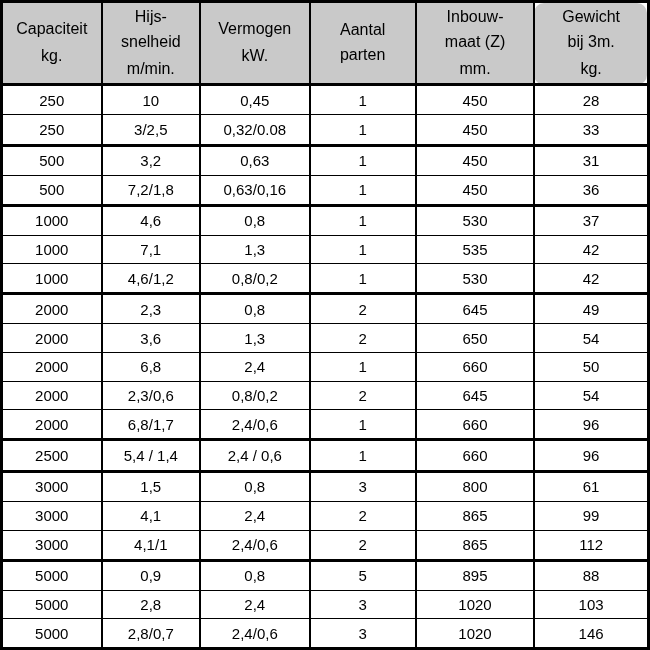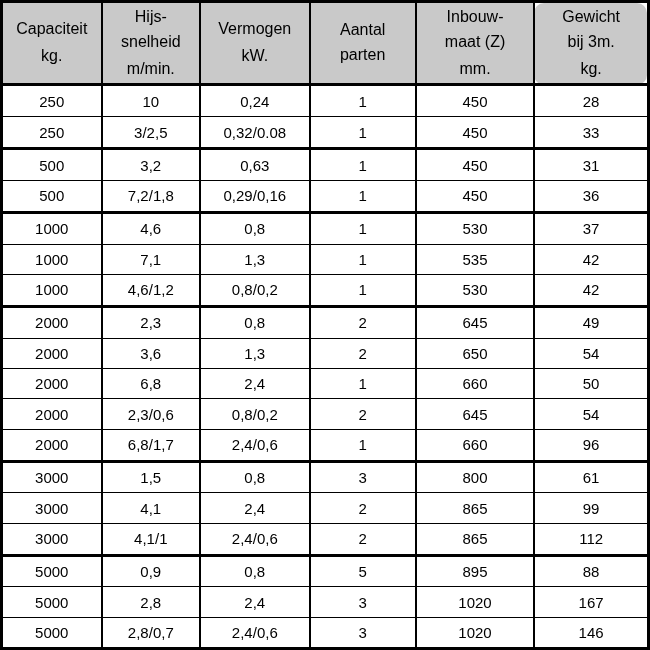--- a/index.html
+++ b/index.html
@@ -108,21 +108,21 @@
           <span class="hdr-line">Gewicht</span>
           <span class="hdr-line">bij 3m.</span>
           <span class="hdr-unit">kg.</span>
         </th>
       </tr>
     </thead>
     <tbody id="table-body">
         <tr>
           <td>250</td>
           <td>10</td>
-          <td>0,24</td>
+          <td>0,45</td>
           <td>1</td>
           <td>450</td>
           <td>28</td>
         </tr>
         <tr class="group-end">
           <td>250</td>
           <td>3/2,5</td>
           <td>0,32/0.08</td>
           <td>1</td>
           <td>450</td>
@@ -132,21 +132,21 @@
           <td>500</td>
           <td>3,2</td>
           <td>0,63</td>
           <td>1</td>
           <td>450</td>
           <td>31</td>
         </tr>
         <tr class="group-end">
           <td>500</td>
           <td>7,2/1,8</td>
-          <td>0,29/0,16</td>
+          <td>0,63/0,16</td>
           <td>1</td>
           <td>450</td>
           <td>36</td>
         </tr>
         <tr>
           <td>1000</td>
           <td>4,6</td>
           <td>0,8</td>
           <td>1</td>
           <td>530</td>
@@ -197,20 +197,28 @@
           <td>2,3/0,6</td>
           <td>0,8/0,2</td>
           <td>2</td>
           <td>645</td>
           <td>54</td>
         </tr>
         <tr class="group-end">
           <td>2000</td>
           <td>6,8/1,7</td>
           <td>2,4/0,6</td>
+          <td>1</td>
+          <td>660</td>
+          <td>96</td>
+        </tr>
+        <tr class="group-end">
+          <td>2500</td>
+          <td>5,4 / 1,4</td>
+          <td>2,4 / 0,6</td>
           <td>1</td>
           <td>660</td>
           <td>96</td>
         </tr>
         <tr>
           <td>3000</td>
           <td>1,5</td>
           <td>0,8</td>
           <td>3</td>
           <td>800</td>
@@ -239,21 +247,21 @@
           <td>5</td>
           <td>895</td>
           <td>88</td>
         </tr>
         <tr>
           <td>5000</td>
           <td>2,8</td>
           <td>2,4</td>
           <td>3</td>
           <td>1020</td>
-          <td>167</td>
+          <td>103</td>
         </tr>
         <tr>
           <td>5000</td>
           <td>2,8/0,7</td>
           <td>2,4/0,6</td>
           <td>3</td>
           <td>1020</td>
           <td>146</td>
         </tr>
       </tbody>

